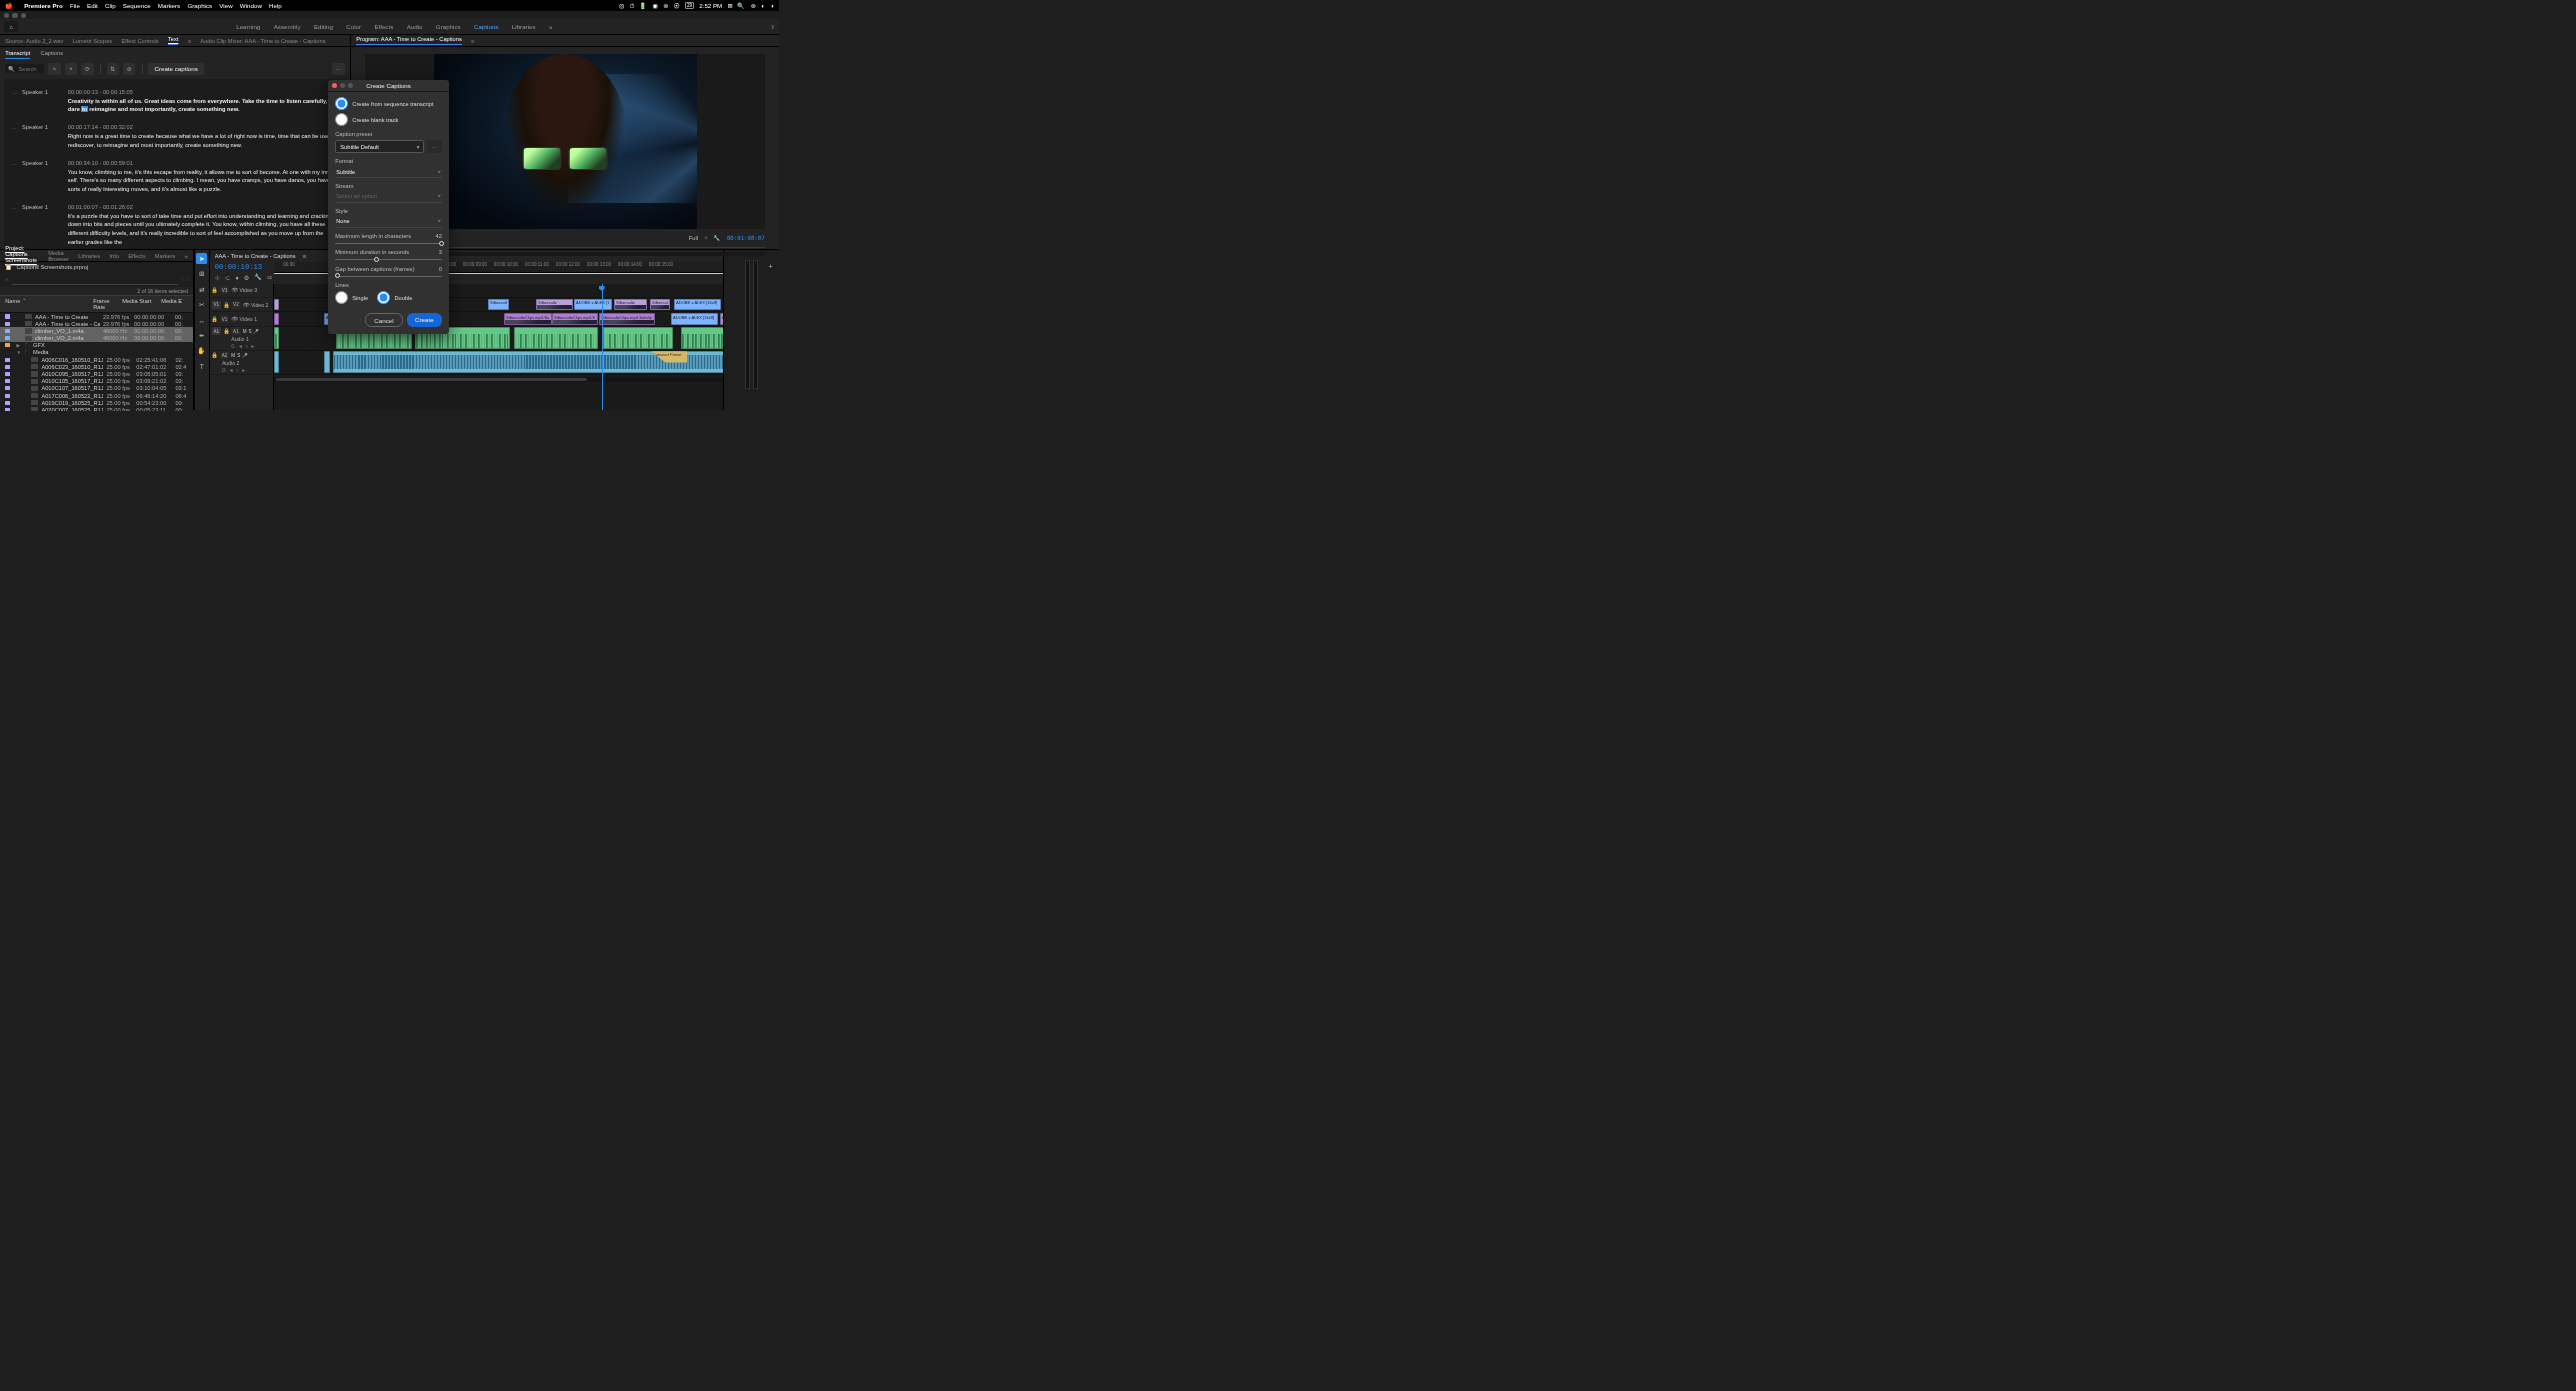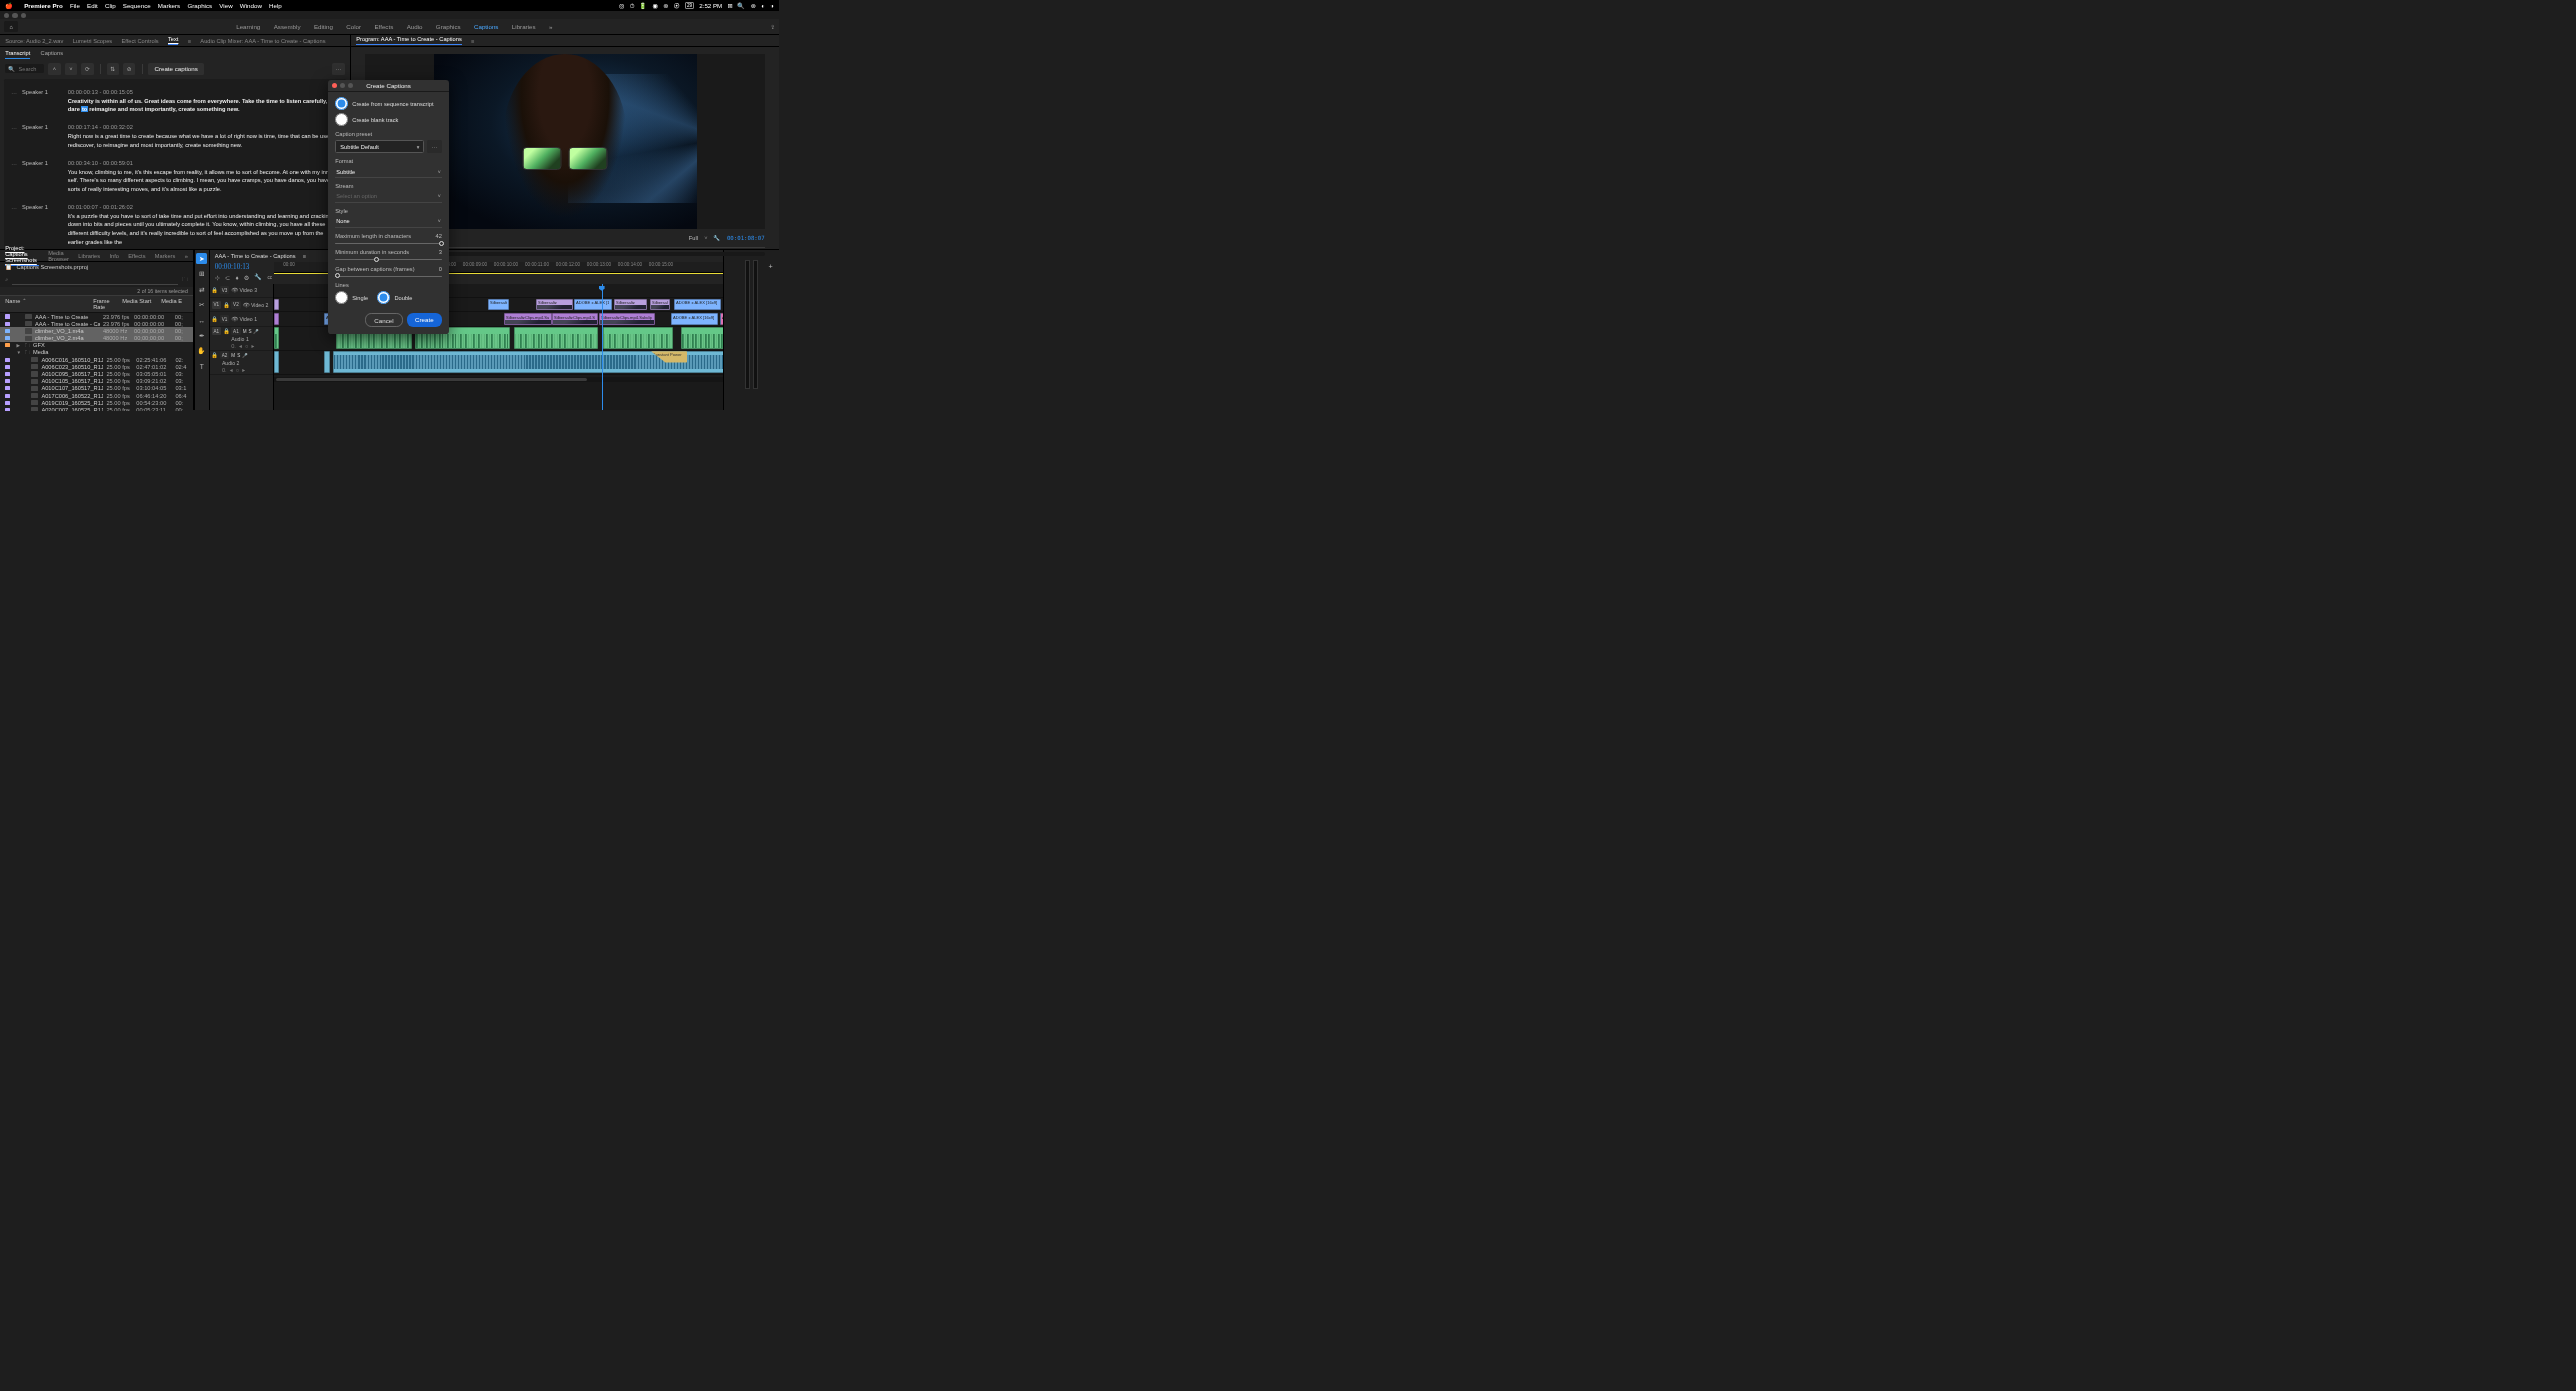--- a/index.html
+++ b/index.html
@@ -331,21 +331,21 @@
   display: flex;
   align-items: center;
   padding: 0 5.2px;
   gap: 7.2px;
   color: #999;
 }
 .timeline-header .seq-name { color: #ddd; }
 .timecode {
   color: #2D8CEB;
   font-size: 7.2px;
-  font-family: Liberation Serif, serif;
+  font-family: Liberation Mono, monospace;
   padding: 1px 5.2px 0;
 }
 .timeline-tools {
   display: flex;
   gap: 5.2px;
   padding: 2.1px 5.2px;
   align-items: center;
 }
 .timeline-tools span { color: #aaa; font-size: 6.2px; }
 

